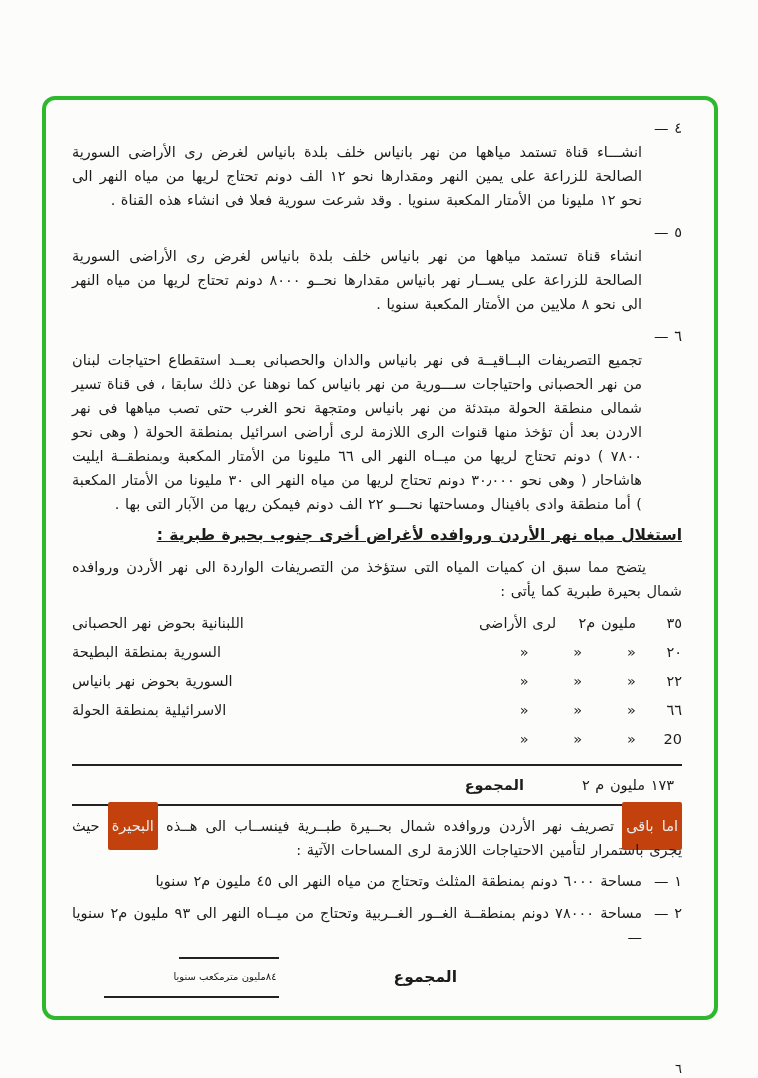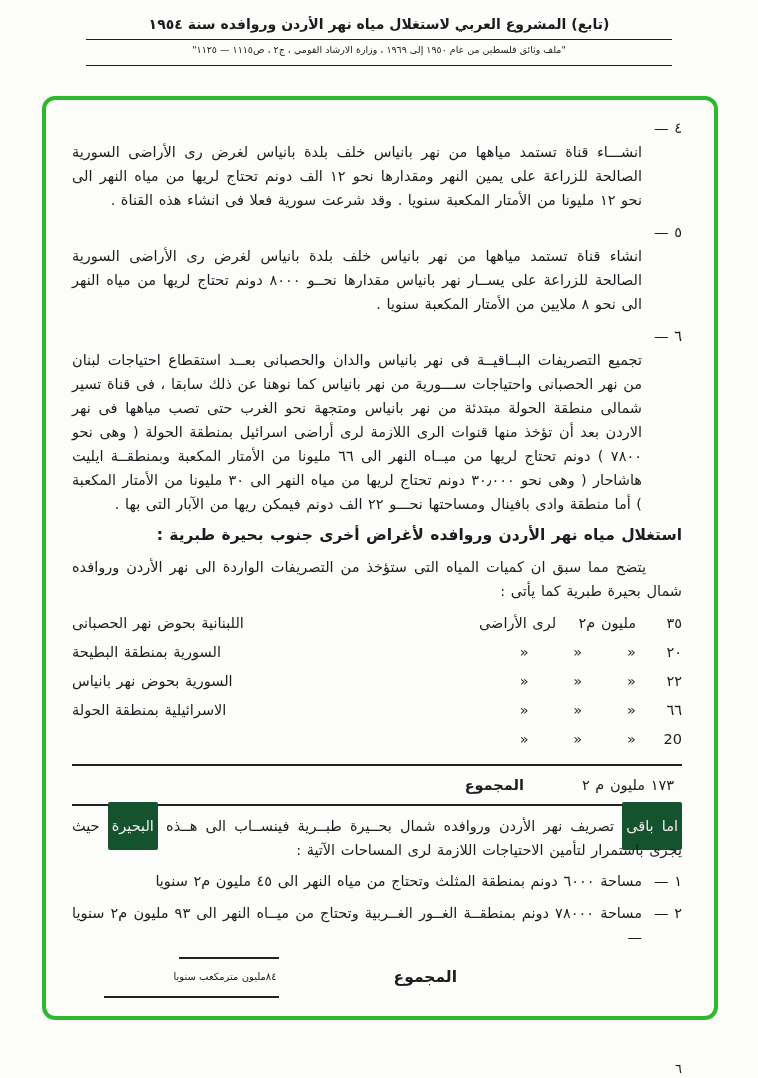--- a/index.html
+++ b/index.html
@@ -30,40 +30,40 @@
     display:flex; flex-direction:column; justify-content:space-between;
     overflow:hidden;
     font-size:14.5px; line-height:24px; word-spacing:1px;
   }
 
   
   .para { display:flex; }
   .para-num { flex:0 0 40px; white-space:nowrap; }
   .para-text { flex:1; text-align:justify;margin-top:24px; }
 
-  .section-heading { font-weight:bold; font-size:15.5px; }
+  .section-heading { font-weight:bold; font-size:15.5px;text-decoration:underline; }
 
   .intro { text-align:justify; text-indent:36px; }
 
   
   .trow { display:flex; align-items:baseline; margin-bottom:5px; }
   .t-amount { flex:0 0 46px; }
   .t-units { flex:0 0 195px; white-space:pre; }
   .t-spacer { flex:1; }
   .t-area { }
 
   .total-block { }
   .total-rule { height:2px; background:#222; }
   .total-row { display:flex; align-items:baseline; padding:7px 8px; }
   .total-amount { }
   .total-label { font-weight:bold; margin-right:58px; }
 
   
   .closing { text-align:justify; }
-  .smudge { background:#14532d; color:#eeeeee; padding:16px 4px; border-radius:2px; }
+  .smudge { background:#c2410c; color:#eeeeee; padding:16px 4px; border-radius:2px; }
 
   
   .item { display:flex; }
   .item-num { flex:0 0 40px; white-space:nowrap; }
   .item-text { flex:1; text-align:justify; }
 
   
   .sum-row { display:flex; align-items:center; }
   .sum-spacer { flex:0 0 225px; }
   .sum-label { font-weight:bold; font-size:15.5px; }
@@ -72,26 +72,20 @@
   .sum-value { padding:6px 2px 7px; font-size:10px; word-spacing:0; }
   .sum-line-bottom { height:2px; background:#222; }
 
   .page-num { position:absolute; bottom:2px; right:76px; font-size:13px; }
 </style>
 </head>
 <body>
 
 <div class="page">
 
-  <div class="header">
-    <div class="header-title">(تابع) المشروع العربي لاستغلال مياه نهر الأردن وروافده سنة ١٩٥٤</div>
-    <div class="header-rule"></div>
-    <div class="header-citation">"ملف وثائق فلسطين من عام ١٩٥٠ إلى ١٩٦٩ ، وزارة الارشاد القومي ، ج٢ ، ص١١١٥ — ١١٢٥"</div>
-    <div class="header-rule"></div>
-  </div>
 
   <div class="doc-frame">
 
     <div class="para">
       <div class="para-num">٤ —</div>
       <div class="para-text">انشـــاء قناة تستمد مياهها من نهر بانياس خلف بلدة بانياس لغرض رى الأراضى السورية الصالحة للزراعة على يمين النهر ومقدارها نحو ١٢ الف دونم تحتاج لريها من مياه النهر الى نحو ١٢ مليونا من الأمتار المكعبة سنويا . وقد شرعت سورية فعلا فى انشاء هذه القناة .</div>
     </div>
 
     <div class="para">
       <div class="para-num">٥ —</div>

